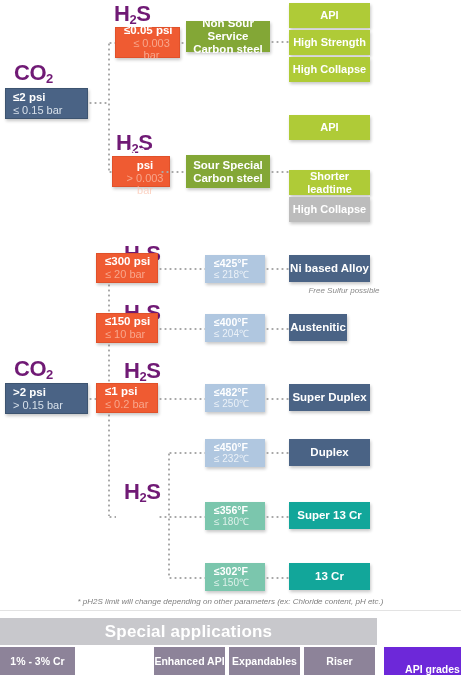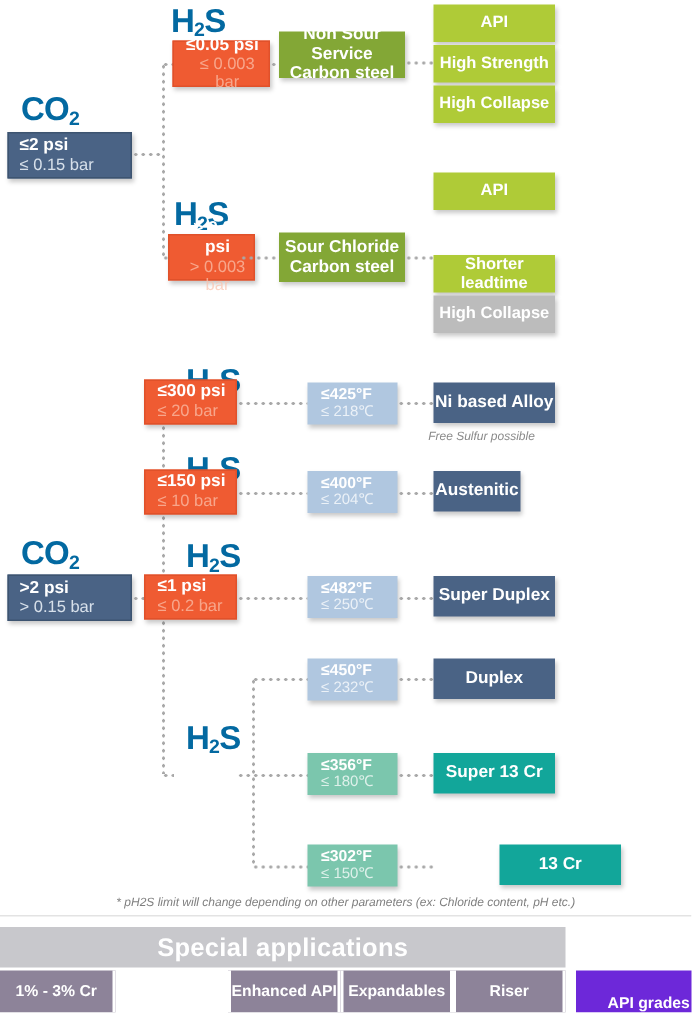--- a/index.html
+++ b/index.html
@@ -49,21 +49,21 @@
   
   .temp.teal{background:#7bc6ad;}
 
   
   .res{font-size:11.5px;font-weight:bold;}
   .res.navy{background:#4a6385;}
   .res.tealres{background:#12a69a;}
 
   
   .wm{
-    position:absolute;color:#0369a1;font-weight:bold;
+    position:absolute;color:#701a75;font-weight:bold;
     letter-spacing:-0.5px;line-height:1;
   }
   .wm.h2s-lab{font-size:22px;}
   .wm.co2-lab{font-size:22px;}
   .wm sub{font-size:13px;vertical-align:baseline;position:relative;top:3px;}
 
   
   .subnote{
     position:absolute;font-size:8px;font-style:italic;color:#8a8a8a;
     text-align:center;width:90px;
@@ -155,21 +155,21 @@
   <div class="wm h2s-lab" style="left:116px;top:132px;">
     <span>H<sub>2</sub>S</span>
   </div>
   <div class="box h2s" style="left:112px;top:156px;width:58px;height:31px;">
     <span class="l1">&gt; 0.05 psi</span>
     <span class="l2">&gt; 0.003 bar</span>
   </div>
   <div class="dot-h" style="left:160px;top:171px;width:26px;"></div>
 
   <div class="box green" style="left:186px;top:155px;width:84px;height:33px;">
-    <span>Sour Chloride</span>
+    <span>Sour Special</span>
     <span>Carbon steel</span>
   </div>
   <div class="dot-h" style="left:270px;top:171px;width:20px;"></div>
 
   <div class="box grade" style="left:289px;top:115px;width:81px;height:25px;">
     <span>API</span>
   </div>
   <div class="box grade" style="left:289px;top:170px;width:81px;height:25px;">
     <span>Shorter leadtime</span>
   </div>
@@ -198,21 +198,21 @@
   </div>
   <div class="dot-h" style="left:158px;top:268px;width:47px;"></div>
   <div class="box temp" style="left:205px;top:255px;width:60px;height:28px;">
     <span class="l1">≤425°F</span>
     <span class="l2">≤ 218℃</span>
   </div>
   <div class="dot-h" style="left:265px;top:268px;width:25px;"></div>
   <div class="box res navy" style="left:289px;top:255px;width:81px;height:27px;">
     <span>Ni based Alloy</span>
   </div>
-  <div class="subnote" style="left:276px;top:286px;">
+  <div class="subnote" style="left:299px;top:286px;">
     <span>Free Sulfur possible</span>
   </div>
 
   <div class="wm h2s-lab" style="left:124px;top:302px;">
     <span>H<sub>2</sub>S</span>
   </div>
   <div class="dot-h" style="left:108px;top:328px;width:8px;"></div>
   <div class="box h2s" style="left:96px;top:313px;width:62px;height:30px;">
     <span class="l1">≤150 psi</span>
     <span class="l2">≤ 10 bar</span>
@@ -270,21 +270,21 @@
   <div class="dot-h" style="left:265px;top:516px;width:25px;"></div>
   <div class="box res tealres" style="left:289px;top:502px;width:81px;height:27px;">
     <span>Super 13 Cr</span>
   </div>
 
   <div class="box temp teal" style="left:205px;top:563px;width:60px;height:28px;">
     <span class="l1">≤302°F</span>
     <span class="l2">≤ 150℃</span>
   </div>
   <div class="dot-h" style="left:265px;top:577px;width:25px;"></div>
-  <div class="box res tealres" style="left:289px;top:563px;width:81px;height:27px;margin-left:44px;">
+  <div class="box res tealres" style="left:289px;top:563px;width:81px;height:27px;">
     <span>13 Cr</span>
   </div>
 
   <div class="footnote" style="left:0px;top:597px;width:461px;">
     <span>* pH2S limit will change depending on other parameters (ex: Chloride content, pH etc.)</span>
   </div>
 
   <div class="hr-top"></div>
 
   <div class="sa-title" style="left:0px;top:618px;width:377px;height:27px;">

